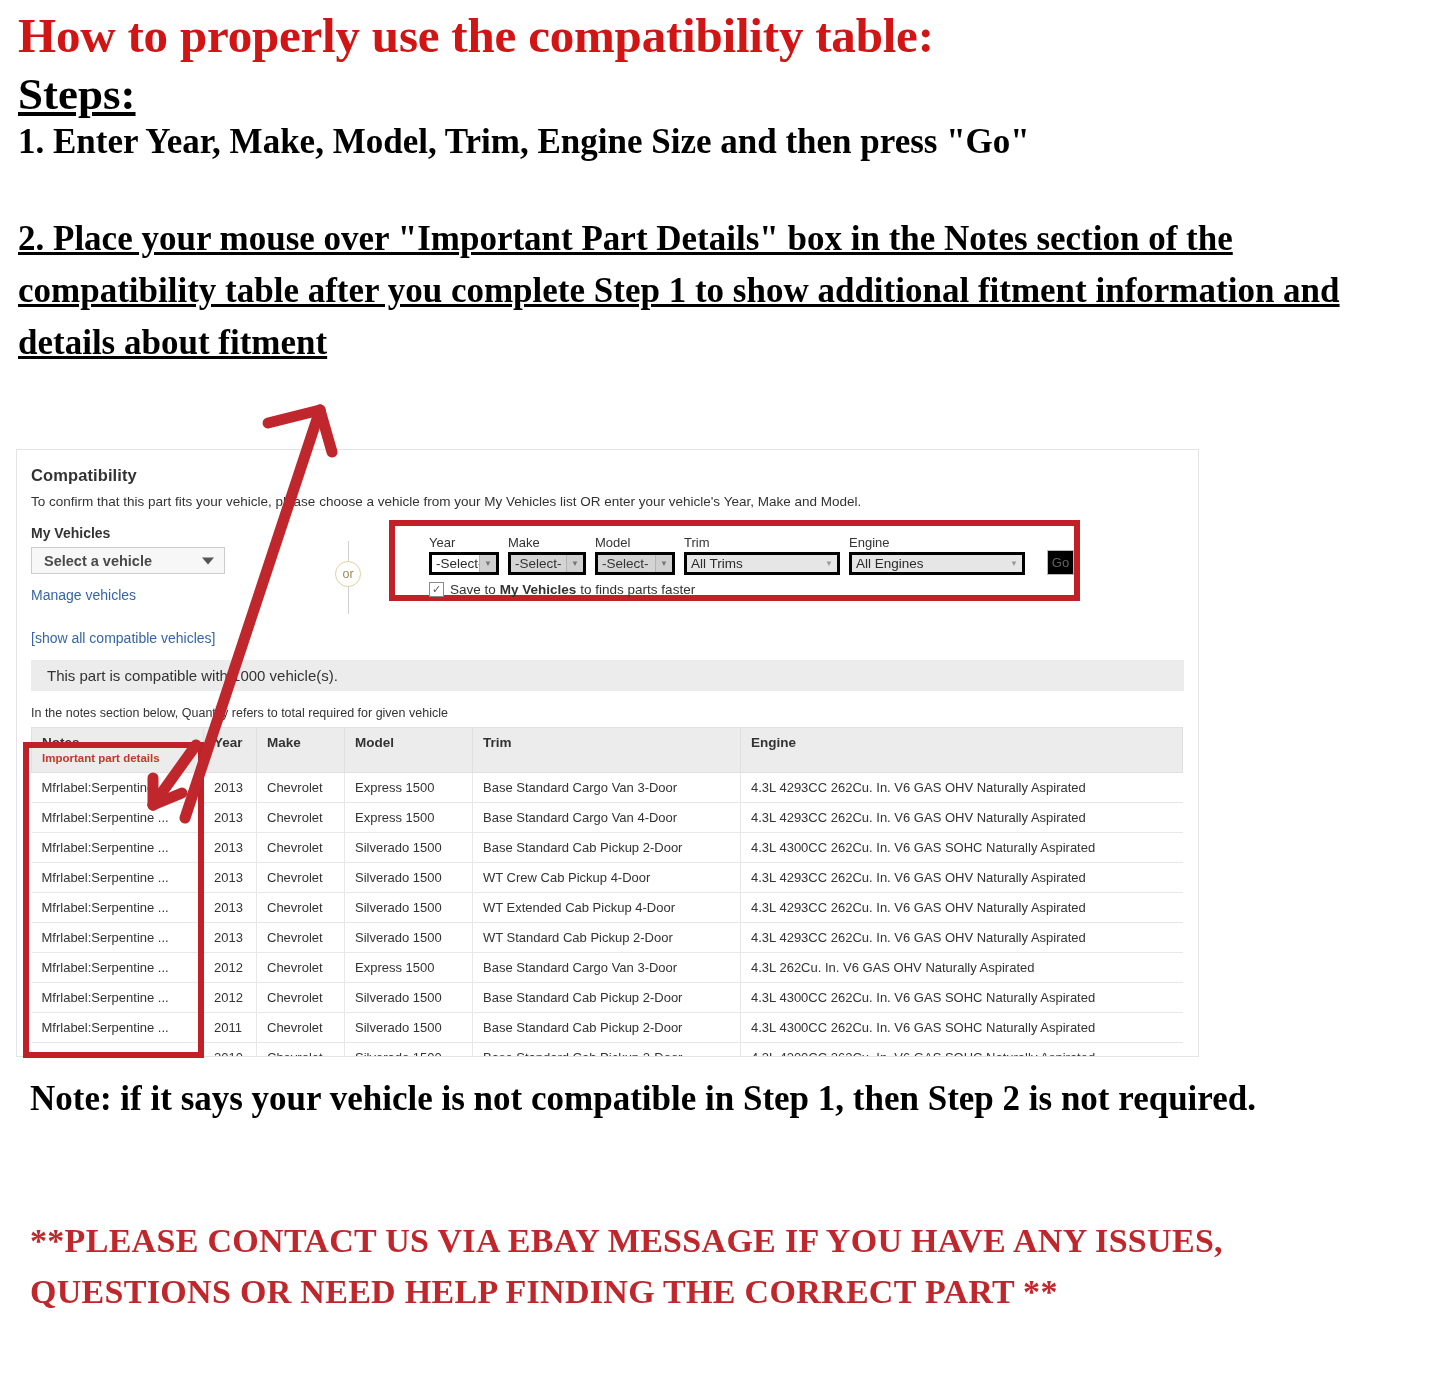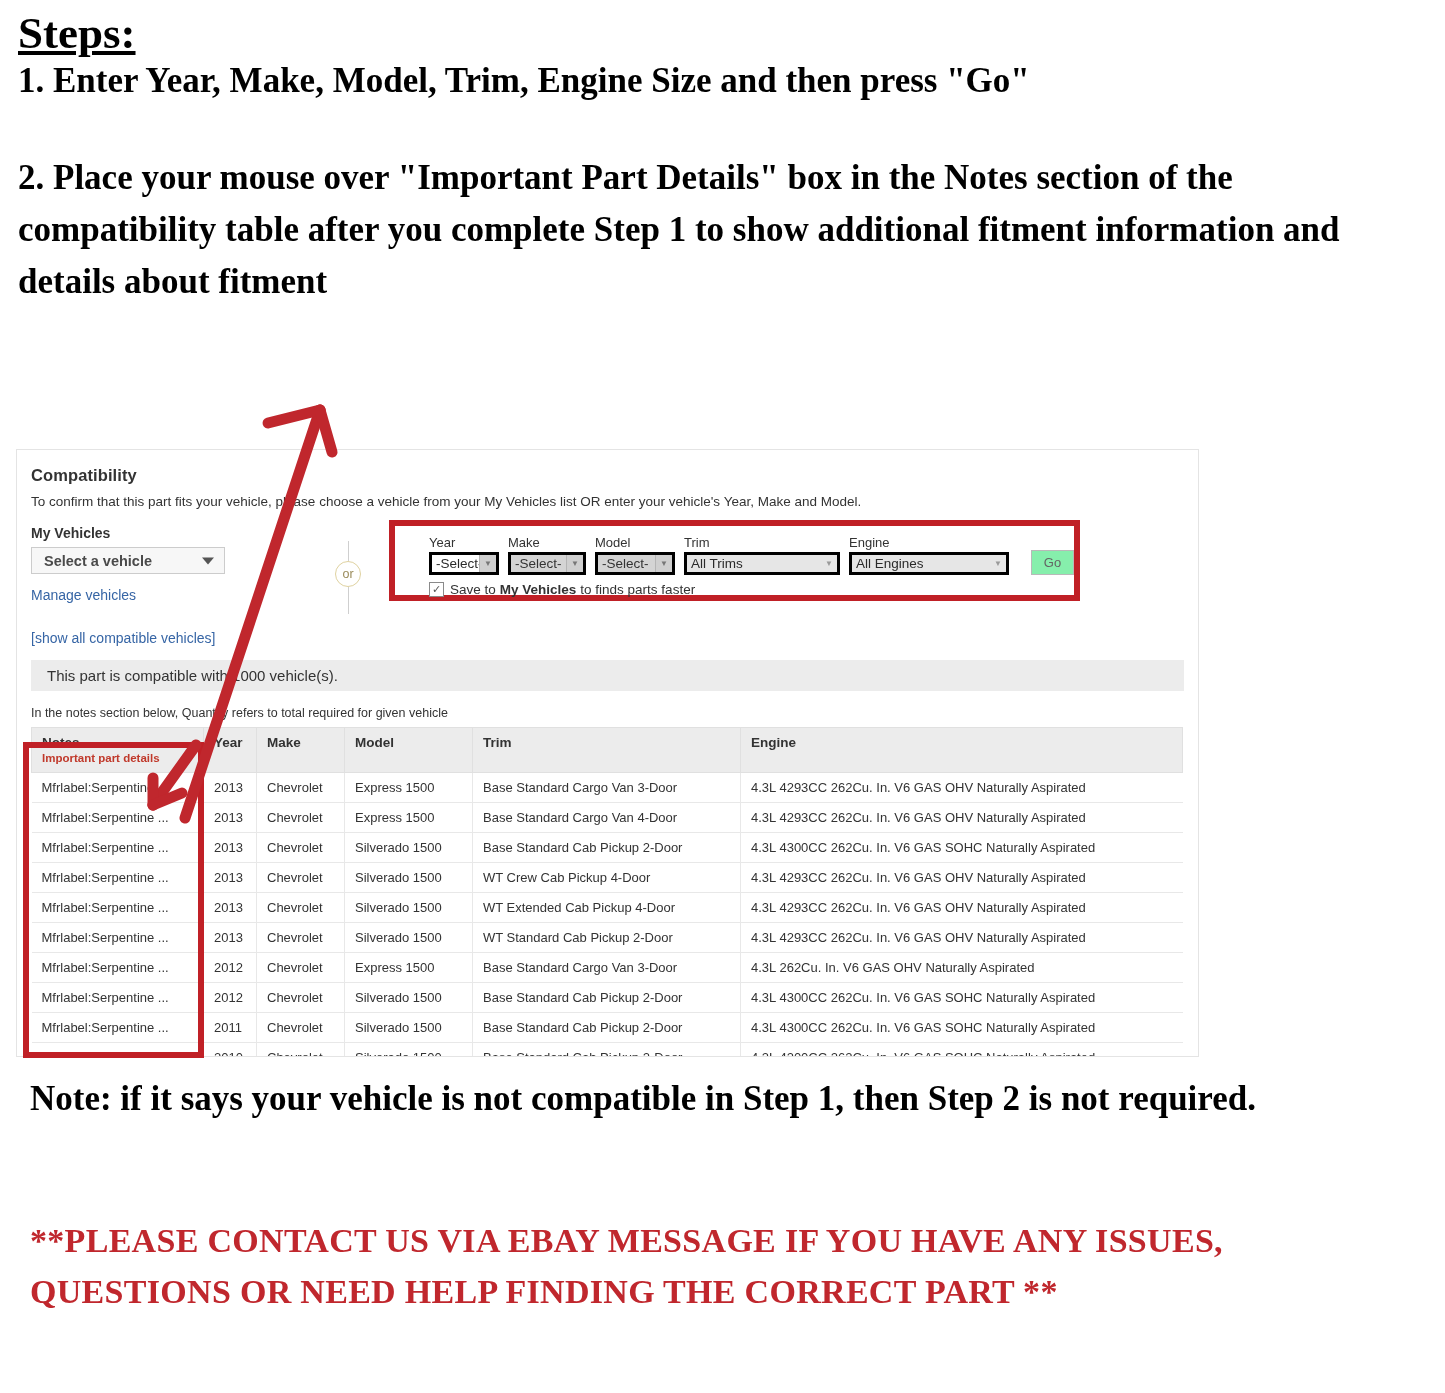--- a/index.html
+++ b/index.html
@@ -51,20 +51,21 @@
     white-space: nowrap;
   }
   .step-two {
     font-family: "Liberation Serif", serif;
     font-weight: bold;
     color: #000000;
     font-size: 35px;
     line-height: 1.48;
     margin: 50px 0 0 0;
     width: 1330px;
+    text-decoration: underline;
   }
 
   
   .compat-panel {
     position: absolute;
     left: 16px;
     top: 449px;
     width: 1183px;
     height: 608px;
     background: #ffffff;
@@ -212,24 +213,24 @@
     justify-content: center;
     font-size: 8px;
     color: #777;
     border-left: 1px solid #b5b5b5;
   }
   .sel.grey .sel-arrow { background: transparent; border-left: none; color: #9a9a9a; }
   .w-year { width: 70px; }
   .w-make { width: 78px; }
   .w-model { width: 80px; }
   .w-trim { width: 156px; text-align: center; }
-  .w-engine { width: 160px; }
+  .w-engine { width: 176px; }
   .go-btn {
     width: 50px; height: 23px;
-    background: #86efac;
+    background: #000000;
     border: 1px solid #b9b9b9;
     color: #636363;
     font-size: 13px;
     display: flex;
     align-items: center;
     justify-content: center;
     margin-left: 13px;
   }
   .save-line {
     display: flex;
@@ -356,20 +357,21 @@
     font-size: 34px;
     line-height: 1.5;
     color: #c0272d;
     letter-spacing: 0.3px;
   }
 </style>
 </head>
 <body>
 
 <div class="instructions">
+  <div class="headline">How to properly use the compatibility table:</div>
   <div class="steps-label">Steps:</div>
   <div class="step-one">1. Enter Year, Make, Model, Trim, Engine Size and then press "Go"</div>
   <div class="step-two">2. Place your mouse over "Important Part Details" box in the Notes section of the compatibility table after you complete Step 1 to show additional fitment information and details about fitment</div>
 </div>
 
 <div class="compat-panel">
   <div class="panel-inner">
     <div class="compat-title">Compatibility</div>
     <div class="compat-sub">To confirm that this part fits your vehicle, please choose a vehicle from your My Vehicles list OR enter your vehicle's Year, Make and Model.</div>
 

